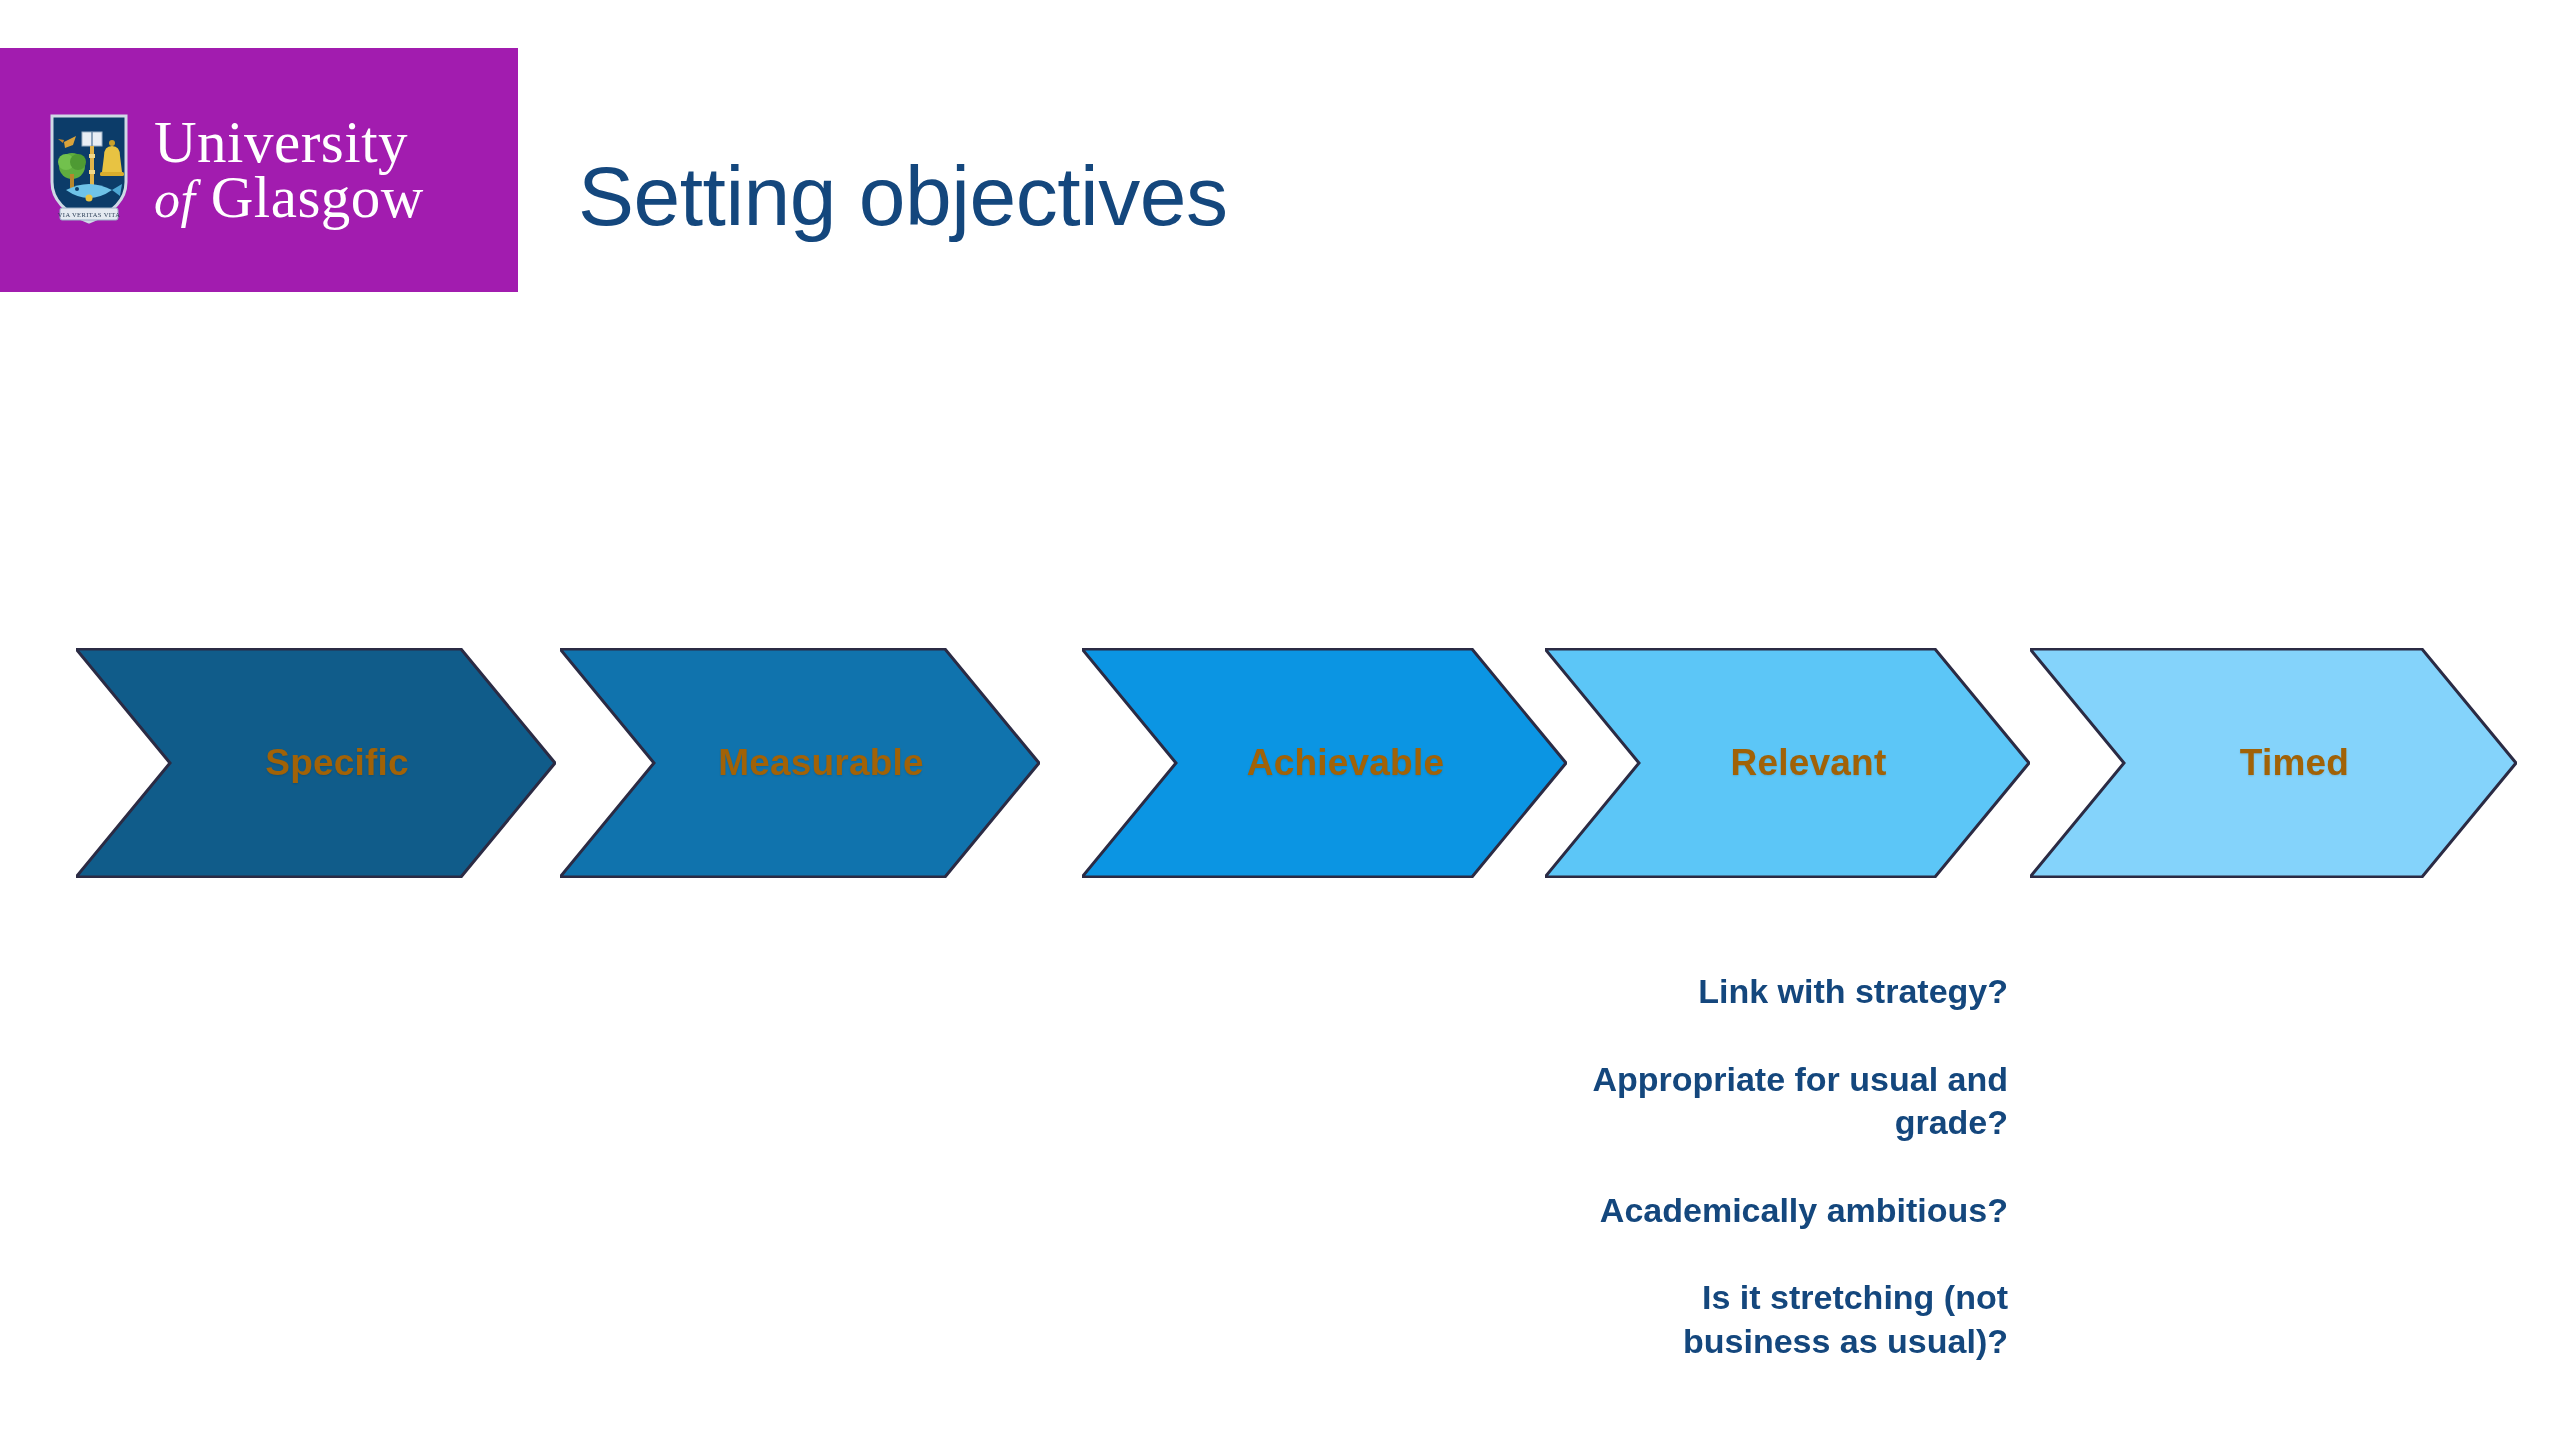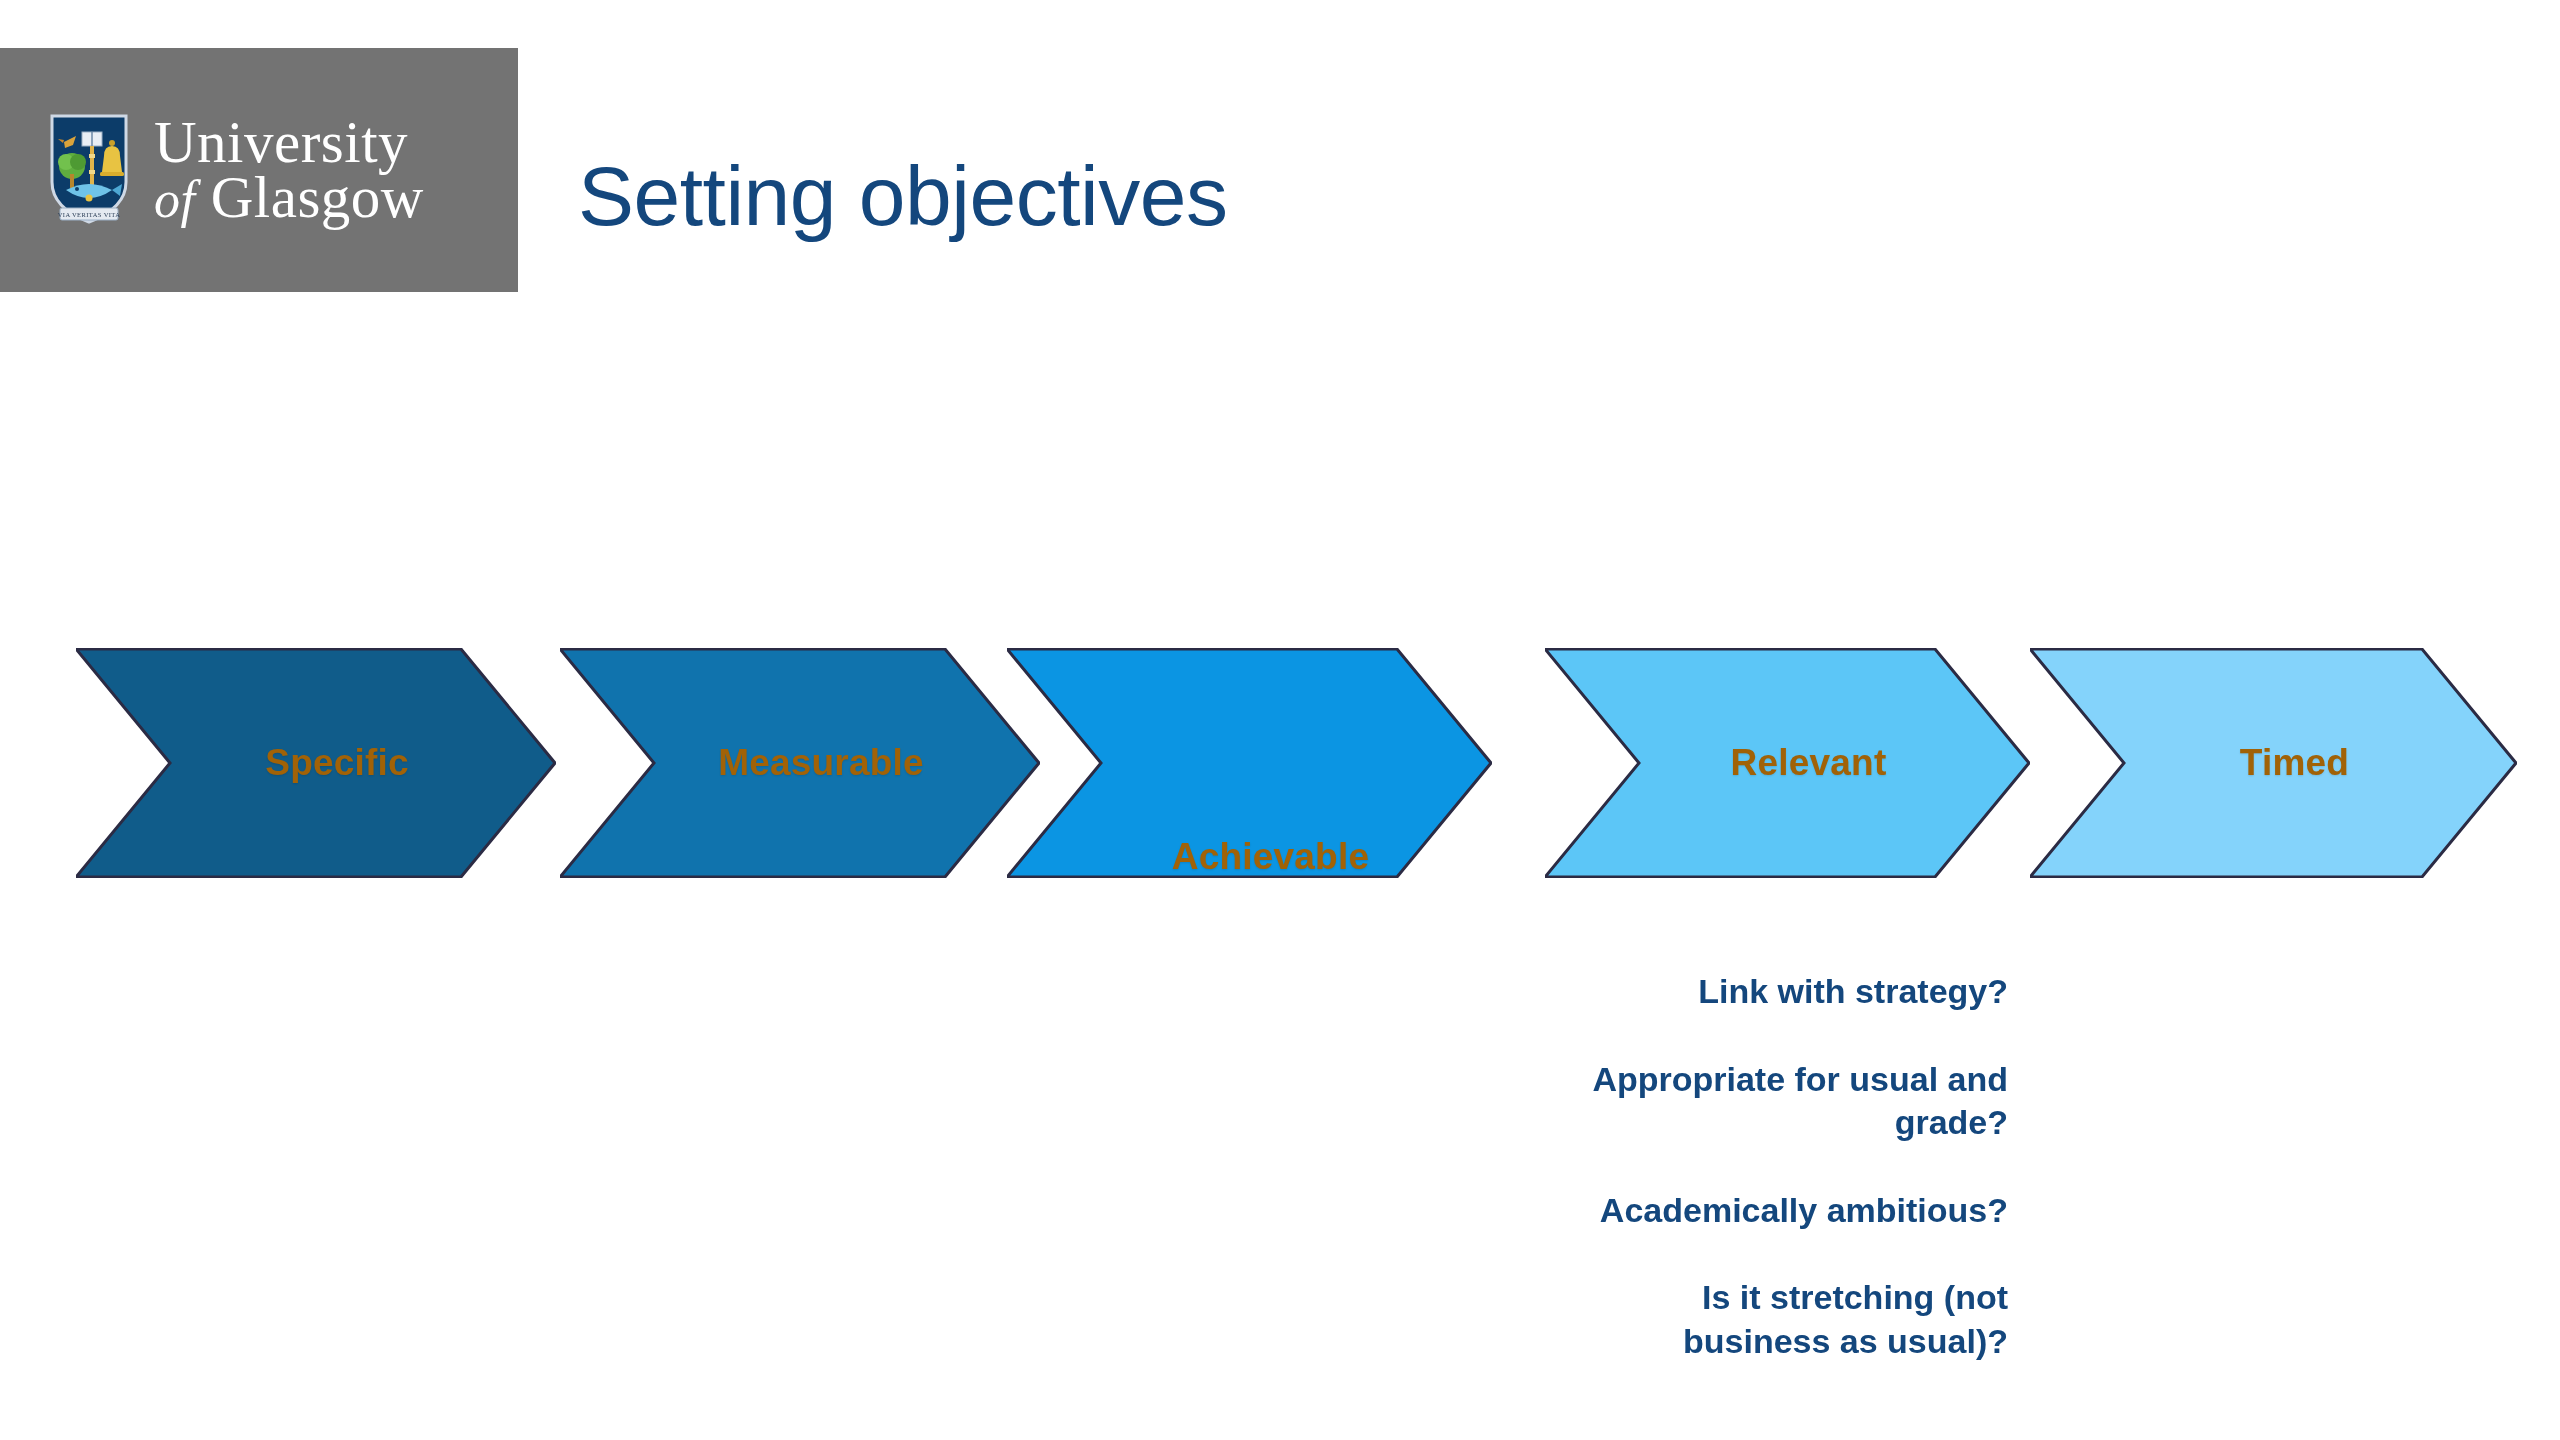--- a/index.html
+++ b/index.html
@@ -24,21 +24,21 @@
     background: #ffffff;
   }
 
   
   .logo-banner {
     position: absolute;
     left: 0;
     top: 48px;
     width: 518px;
     height: 244px;
-    background: #737373;
+    background: #a21caf;
     display: flex;
     align-items: center;
     box-sizing: border-box;
     padding-left: 46px;
   }
   .crest {
     width: 86px;
     height: 116px;
     flex: 0 0 auto;
     margin-right: 22px;
@@ -184,21 +184,21 @@
       <span class="chevron-label">Specific</span>
     </div>
 
     <div class="chevron" id="step-1" style="left:560px; width:480px;">
       <svg viewBox="0 0 480 230" preserveAspectRatio="none">
         <polygon points="0,1 385,1 479,115 385,229 0,229 94,115" fill="#1073ad" stroke="#2b2b44" stroke-width="3" vector-effect="non-scaling-stroke"></polygon>
       </svg>
       <span class="chevron-label">Measurable</span>
     </div>
 
-    <div class="chevron" id="step-2" style="left:1007px; width:485px;align-items:flex-end;">
+    <div class="chevron" id="step-2" style="left:1082px; width:485px;">
       <svg viewBox="0 0 485 230" preserveAspectRatio="none">
         <polygon points="0,1 390,1 484,115 390,229 0,229 94,115" fill="#0b95e3" stroke="#2b2b44" stroke-width="3" vector-effect="non-scaling-stroke"></polygon>
       </svg>
       <span class="chevron-label">Achievable</span>
     </div>
 
     <div class="chevron" id="step-4" style="left:2030px; width:487px;">
       <svg viewBox="0 0 487 230" preserveAspectRatio="none">
         <polygon points="0,1 392,1 486,115 392,229 0,229 94,115" fill="#84d3fb" stroke="#2b2b44" stroke-width="3" vector-effect="non-scaling-stroke"></polygon>
       </svg>

